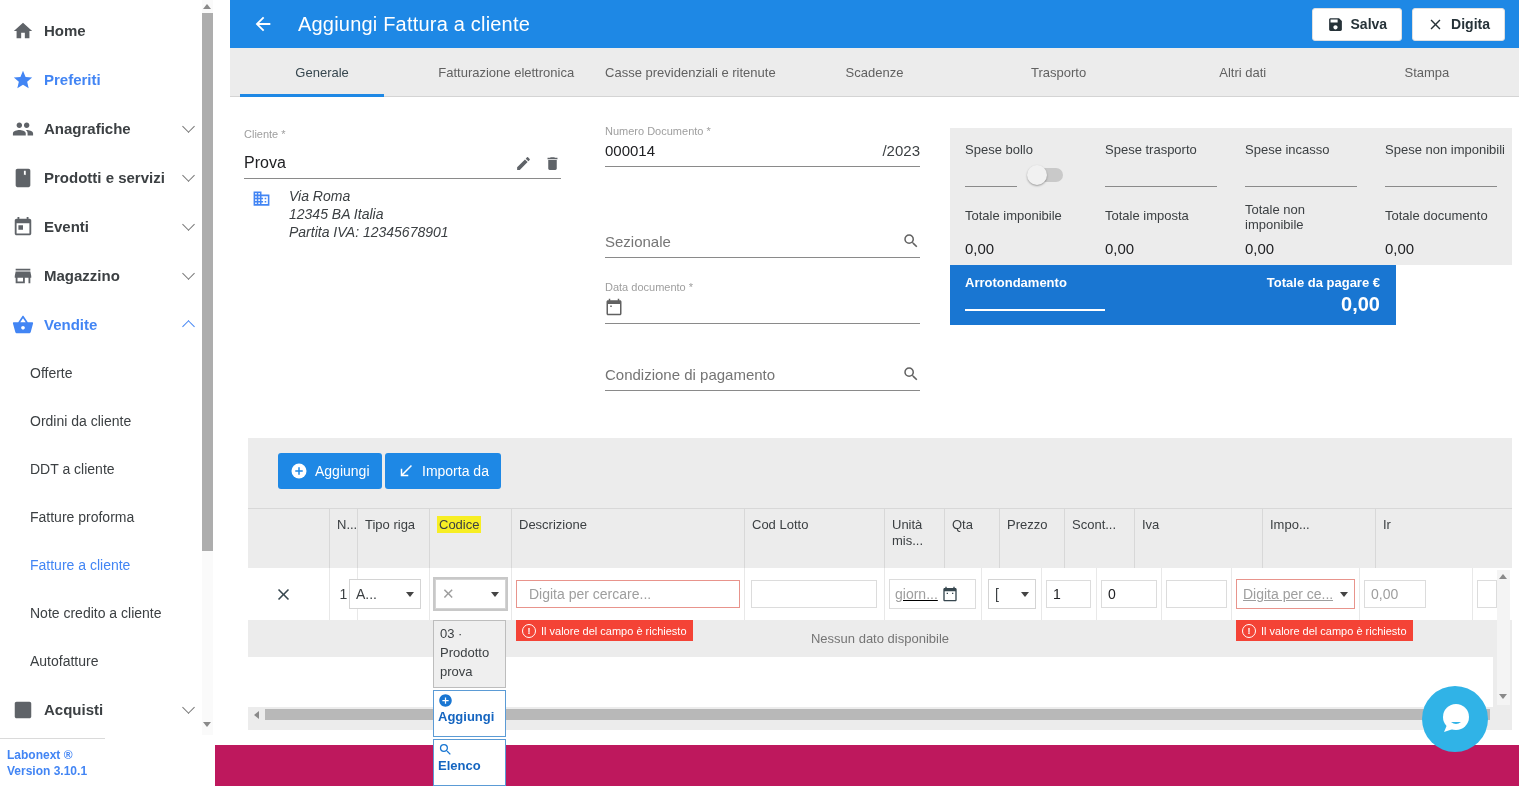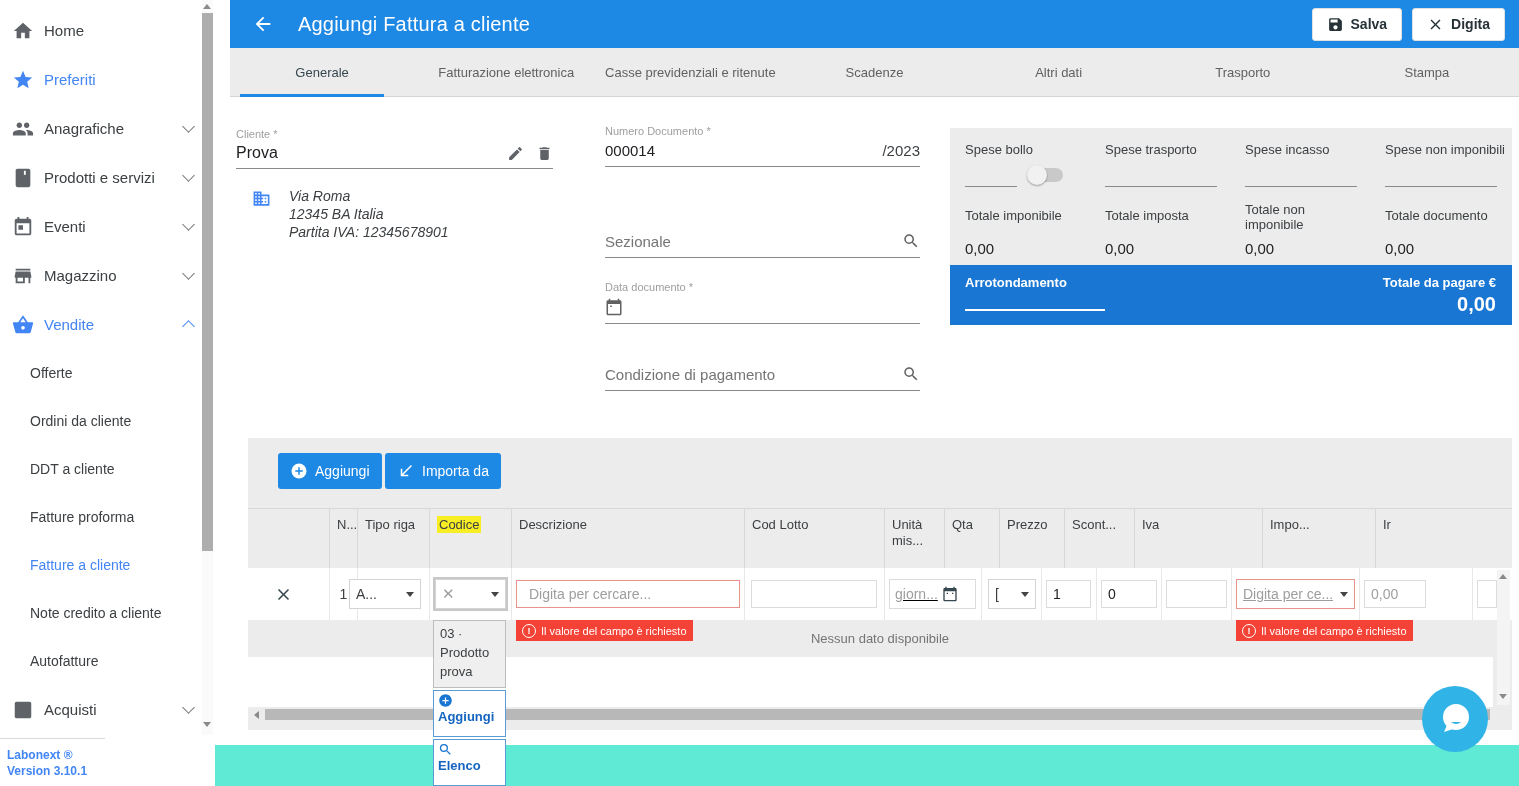--- a/index.html
+++ b/index.html
@@ -5,60 +5,60 @@
   html,body{margin:0;padding:0;}
   body{font-family:"Liberation Sans","DejaVu Sans",sans-serif;}
   #app{position:relative;width:1519px;height:786px;background:#ececec;overflow:hidden;}
   svg{display:block;}
   .nowrap{white-space:nowrap;overflow:hidden;}
 
   
   .sidebar{position:absolute;left:0;top:0;width:215px;height:786px;background:#fff;z-index:5;}
   .nav-item{position:relative;height:49px;display:flex;align-items:center;color:#3c4043;font-size:15px;cursor:pointer;}
   .nav-item .ic{position:absolute;left:12px;width:22px;height:22px;color:#5f6368;}
-  .nav-item .lbl{position:absolute;left:44px;white-space:nowrap;}
+  .nav-item .lbl{position:absolute;left:44px;white-space:nowrap;font-weight:bold;}
   .nav-item .chev{position:absolute;right:22px;width:8px;height:8px;border-right:1.7px solid #757575;border-bottom:1.7px solid #757575;}
   .chev.down{transform:rotate(45deg);margin-top:-4px;}
   .chev.up{transform:rotate(-135deg);margin-top:4px;}
   .nav-item.blue, .nav-item.blue .ic{color:#4285f4;}
   .nav-item.blue .chev{border-color:#4285f4;}
   .sub-item{height:48px;display:flex;align-items:center;padding-left:30px;font-size:14px;color:#3c4043;cursor:pointer;}
   .sub-item.active{color:#4285f4;}
   .sb-divider{position:absolute;left:0;top:738px;width:105px;height:1px;background:#dadada;}
   .sb-footer{position:absolute;left:7px;top:747px;font-size:12px;font-weight:bold;color:#4285f4;line-height:16px;}
   
   .sb-scroll{position:absolute;right:2px;top:0;width:11px;height:735px;background:#fafafa;}
   .sb-scroll .thumb{position:absolute;left:0;top:13px;width:11px;height:538px;background:#adadad;}
   .tri-up{width:0;height:0;border-left:4px solid transparent;border-right:4px solid transparent;border-bottom:5px solid #8a8a8a;}
   .tri-down{width:0;height:0;border-left:4px solid transparent;border-right:4px solid transparent;border-top:5px solid #8a8a8a;}
   .tri-left{width:0;height:0;border-top:4px solid transparent;border-bottom:4px solid transparent;border-right:5px solid #8a8a8a;}
   .sb-scroll .tri-up{position:absolute;left:1px;top:4px;}
   .sb-scroll .tri-down{position:absolute;left:1px;top:722px;}
 
   
-  .main{position:absolute;left:215px;top:0;width:1304px;height:786px;background:#5eead4;}
+  .main{position:absolute;left:215px;top:0;width:1304px;height:786px;background:#be185d;}
   .gutter{position:absolute;left:0;top:0;width:15px;height:745px;background:#fff;}
   .topbar{position:absolute;left:15px;top:0;right:0;height:48px;background:#1e88e5;display:flex;align-items:center;color:#fff;}
   .back{margin-left:22px;width:22px;height:22px;cursor:pointer;}
   .title{margin-left:24px;font-size:20px;font-weight:500;letter-spacing:.2px;}
   .tb-btns{margin-left:auto;margin-right:14px;display:flex;gap:10px;}
   .wbtn{display:flex;align-items:center;gap:7px;background:#fff;color:#263238;border:1px solid #e0e0e0;border-radius:3px;height:33px;padding:0 14px;font-size:14px;font-weight:bold;cursor:pointer;}
   .wbtn svg{width:17px;height:17px;color:#263238;}
 
   .tabs{position:absolute;left:15px;top:48px;right:0;height:48px;background:#ececec;border-bottom:1px solid #d4d4d4;display:flex;}
   .tab{flex:1;position:relative;display:flex;align-items:center;justify-content:center;font-size:13px;color:#616161;cursor:pointer;white-space:nowrap;}
   .tab.active{color:#37474f;}
   .tab.active::after{content:"";position:absolute;left:10px;right:30px;bottom:-1px;height:3px;background:#1e88e5;}
 
   .card{position:absolute;left:15px;top:97px;right:0;height:648px;background:#fff;}
 
   
   .flabel{font-size:11px;color:#9e9e9e;}
-  .f-cliente{position:absolute;left:6px;top:31px;width:317px;}
-  .f-cliente .val-row{display:flex;align-items:center;border-bottom:1px solid #8a8a8a;padding-bottom:6px;margin-top:4px;}
+  .f-cliente{position:absolute;left:14px;top:31px;width:317px;}
+  .f-cliente .val-row{display:flex;align-items:center;border-bottom:1px solid #8a8a8a;padding-bottom:6px;margin-top:14px;}
   .f-cliente input{border:0;outline:0;flex:1;font-size:16px;color:#202124;font-family:inherit;background:transparent;padding:0;}
   .mini-ic{width:17px;height:17px;color:#5f6368;margin-left:12px;cursor:pointer;}
   .address{position:absolute;left:22px;top:90px;display:flex;}
   .address .bic{width:19px;height:19px;color:#4285f4;margin-right:18px;margin-top:2px;}
   .address .lines{font-size:14px;font-style:italic;color:#3c4043;line-height:18px;}
 
   .mid{position:absolute;left:375px;width:315px;}
   .uline{border-bottom:1px solid #8a8a8a;}
   .f-numero{top:28px;}
   .f-numero .row{display:flex;align-items:baseline;border-bottom:1px solid #8a8a8a;padding-bottom:7px;margin-top:5px;}
@@ -71,21 +71,21 @@
 
   
   .totpanel{position:absolute;left:720px;top:31px;width:562px;height:137px;background:#ececec;}
   .sp-col{position:absolute;top:0;width:128px;height:164px;}
   .sp-col .l1{position:absolute;top:14px;font-size:13px;color:#3c4043;white-space:nowrap;}
   .sp-in{position:absolute;top:38px;left:0;height:20px;border-bottom:1px solid #8a8a8a;}
   .tot-l{position:absolute;top:80px;font-size:13px;color:#3c4043;line-height:15px;}
   .tot-v{position:absolute;top:112px;font-size:15px;color:#202124;}
   .toggle{position:absolute;left:64px;top:40px;width:34px;height:14px;background:#c9c9c9;border-radius:7px;cursor:pointer;}
   .toggle .knob{position:absolute;left:-2px;top:-3px;width:20px;height:20px;border-radius:50%;background:#f1f1f1;box-shadow:0 1px 2px rgba(0,0,0,.35);}
-  .totbar{position:absolute;left:720px;top:168px;width:562px;height:60px;background:#1976d2;color:#fff;}
+  .totbar{position:absolute;left:720px;top:168px;width:446px;height:60px;background:#1976d2;color:#fff;}
   .totbar .arr{position:absolute;left:15px;top:10px;font-size:13px;font-weight:bold;}
   .totbar .arr-in{position:absolute;left:15px;top:44px;width:140px;height:0;border-bottom:2px solid #fff;}
   .totbar .tl{position:absolute;right:16px;top:10px;font-size:13px;font-weight:bold;}
   .totbar .tv{position:absolute;right:16px;top:28px;font-size:20px;font-weight:bold;}
 
   .detail-label{position:absolute;left:18px;top:322px;font-size:13px;color:#3c4043;margin-top:48px;}
 
   
   .tpanel{position:absolute;left:18px;top:341px;width:1264px;height:292px;background:#ececec;}
   .bbtn{position:absolute;top:15px;height:36px;display:flex;align-items:center;gap:7px;background:#1e88e5;color:#fff;border-radius:3px;padding:0 12px;font-size:14px;font-weight:500;cursor:pointer;}
@@ -271,24 +271,24 @@
       <div class="tab">
           <span>Fatturazione elettronica</span>
         </div>
       <div class="tab">
           <span>Casse previdenziali e ritenute</span>
         </div>
       <div class="tab">
           <span>Scadenze</span>
         </div>
       <div class="tab">
+          <span>Trasporto</span>
+        </div>
+      <div class="tab">
           <span>Altri dati</span>
-        </div>
-      <div class="tab">
-          <span>Trasporto</span>
         </div>
       <div class="tab">
           <span>Stampa</span>
         </div>
     </div>
 
     <div class="card">
 
       <div class="f-cliente">
         <div class="flabel">Cliente *</div>

